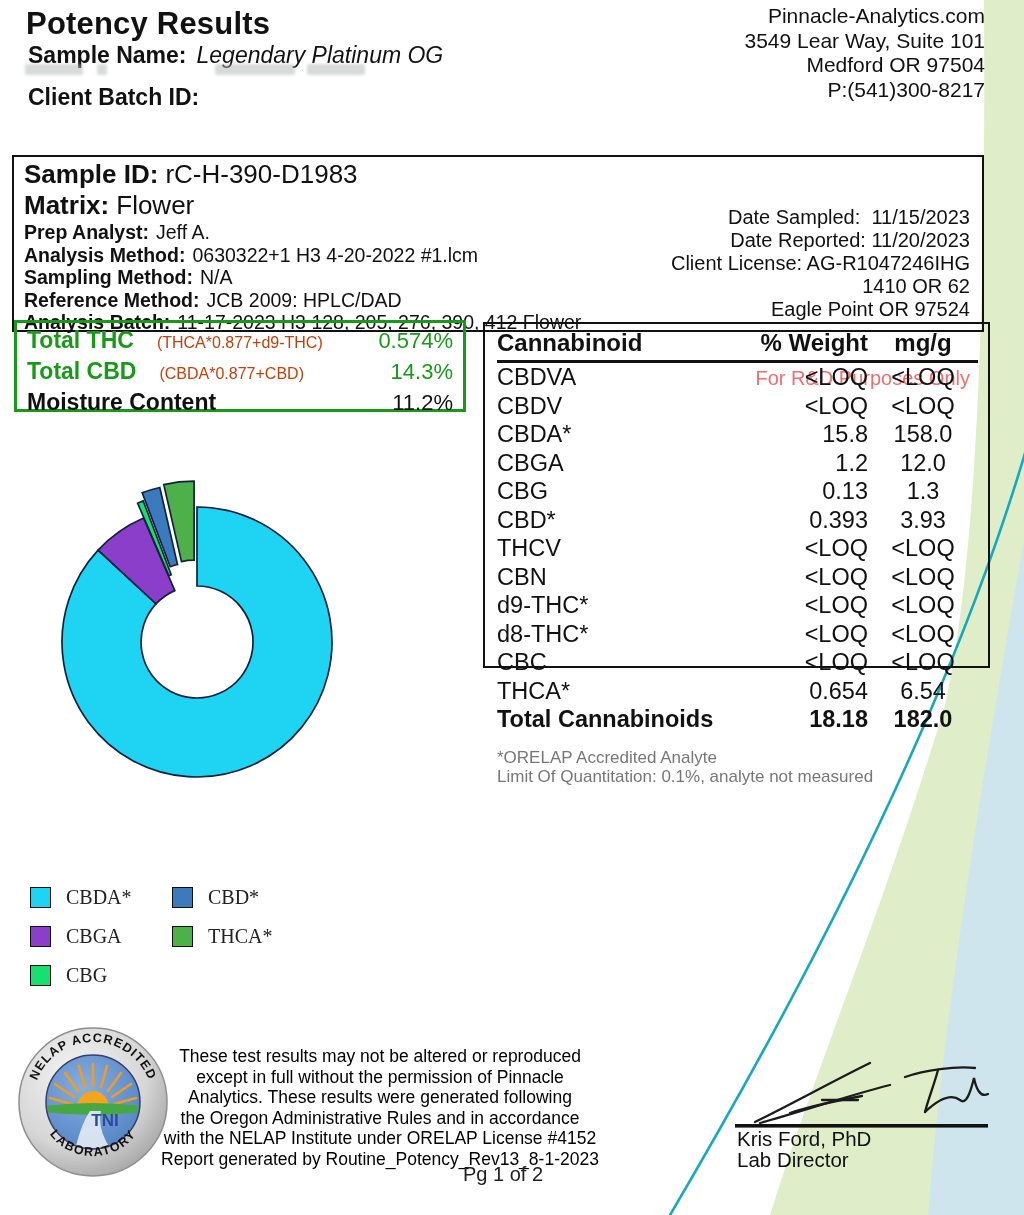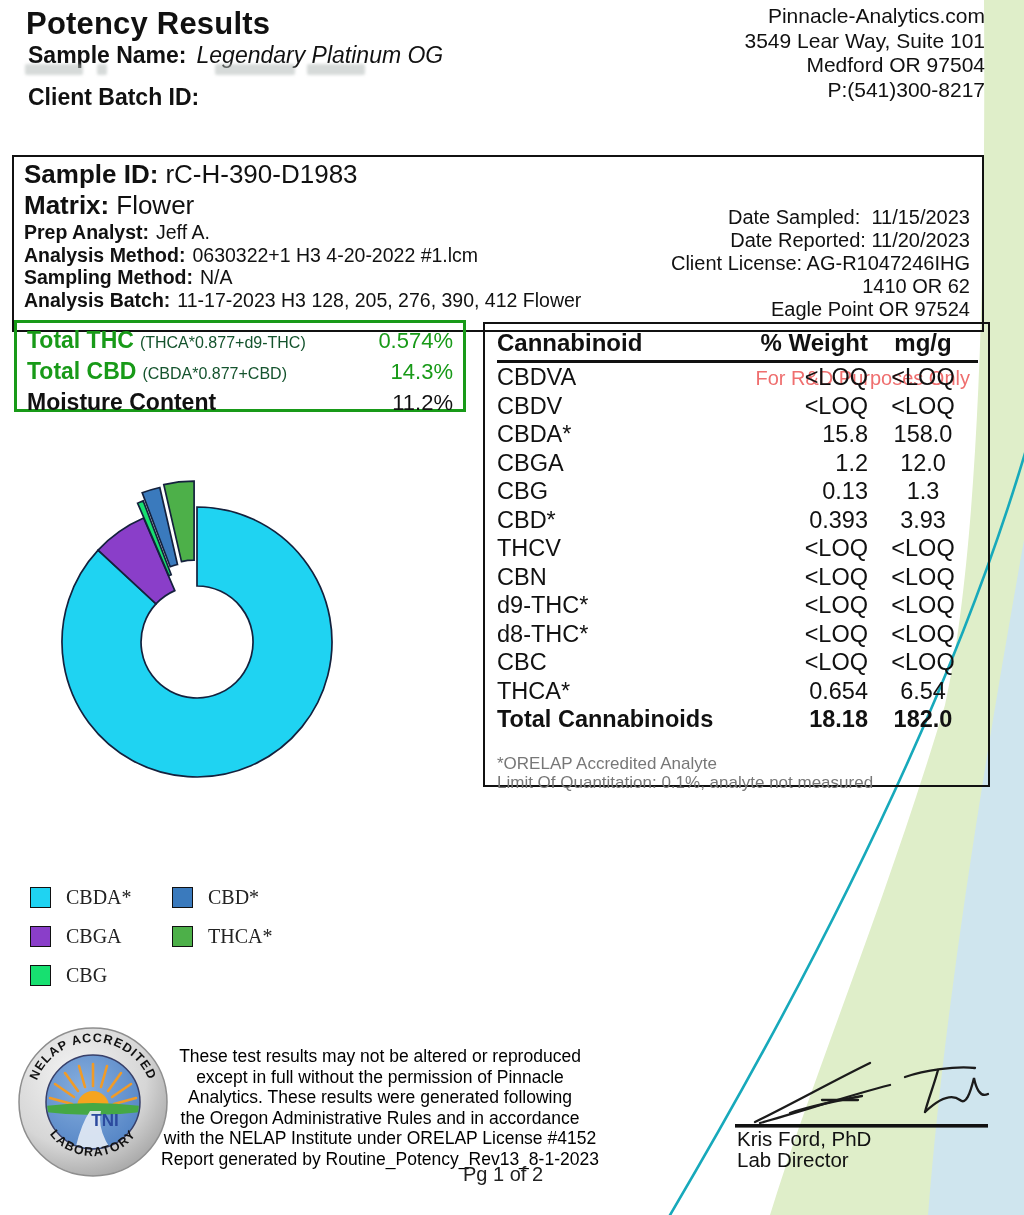--- a/index.html
+++ b/index.html
@@ -23,33 +23,33 @@
   .frow.lg{font-size:26px;line-height:31px;}
   .frow.sm{font-size:19.5px;line-height:22.5px;}
   .frow b{font-weight:bold;}
   .frow span{margin-left:7px;}
   .meta{position:absolute;right:12px;top:3px;text-align:right;font-size:20px;line-height:23px;white-space:pre;}
   .rdNotice{color:#ef6f6f;}
   
   .totalsBox{left:14px;top:320px;width:452px;height:92px;border:3px solid #189a18;box-sizing:border-box;padding:3px 10px 0 10px;text-align:center;}
   .trow{display:flex;align-items:baseline;line-height:28px;}
   .trow .lbl{font-size:23px;font-weight:bold;}
-  .trow .formula{font-size:16px;color:#14532d;margin-left:6px;}
+  .trow .formula{font-size:16px;color:#c2410c;margin-left:23px;}
   .trow .val{margin-left:auto;font-size:22px;}
   .green{color:#189a18;}
   .black{color:#111;}
   
-  .tableBox{left:483px;top:322px;width:507px;height:465px;border:2px solid #111;box-sizing:border-box;padding:5px 10px 0 12px;background:transparent;}
+  .tableBox{left:483px;top:322px;width:507px;height:346px;border:2px solid #111;box-sizing:border-box;padding:5px 10px 0 12px;background:transparent;}
   .thead{display:flex;font-size:24px;font-weight:bold;border-bottom:3px solid #111;padding-bottom:3px;}
   .trowt{display:flex;font-size:23.5px;line-height:28.5px;}
   .trowt.total{font-weight:bold;}
   .c-name{flex:1;text-align:left;}
   .c-w{width:150px;text-align:right;}
   .c-m{width:110px;text-align:center;}
-  .footnote{font-size:17px;color:#777;line-height:19.5px;margin-top:20px;}
+  .footnote{font-size:17px;color:#777;line-height:19.5px;margin-top:14px;}
   
   .legend{left:30px;top:886px;width:320px;height:110px;}
   .litem{position:absolute;display:flex;align-items:center;}
   .swatch{width:21px;height:21px;border:1.7px solid #111;box-sizing:border-box;}
   .llabel{font-family:"Liberation Serif",serif;font-size:20px;margin-left:15px;color:#222;}
   
   .disclaimer{left:150px;top:1046px;width:460px;text-align:center;color:#000000;font-size:17.5px;line-height:20.5px;}
   .pageNum{left:398px;top:1163px;width:210px;text-align:center;font-size:20px;color:#222;}
   
   .sigName{left:737px;top:1128px;font-size:20.5px;line-height:21px;}
@@ -83,20 +83,21 @@
     <div>P:(541)300-8217</div>
   </div>
 
   <div class="abs sampleBox">
     <div class="fields" id="sampleFields">
         <div class="frow lg"><b>Sample ID:</b><span>rC-H-390-D1983</span></div>
         <div class="frow lg"><b>Matrix:</b><span>Flower</span></div>
         <div class="frow sm"><b>Prep Analyst:</b><span>Jeff A.</span></div>
         <div class="frow sm"><b>Analysis Method:</b><span>0630322+1 H3 4-20-2022 #1.lcm</span></div>
         <div class="frow sm"><b>Sampling Method:</b><span>N/A</span></div>
+        <div class="frow sm"><b>Reference Method:</b><span>JCB 2009: HPLC/DAD</span></div>
         <div class="frow sm"><b>Analysis Batch:</b><span>11-17-2023 H3 128, 205, 276, 390, 412 Flower</span></div>
       </div>
     <div class="meta">
       <div id="sampleMeta"><div>Date Sampled:  11/15/2023</div><div>Date Reported: 11/20/2023</div><div>Client License: AG-R1047246IHG</div><div>1410 OR 62</div><div>Eagle Point OR 97524</div></div>
       <div class="rdNotice">For R&amp;D Purposes Only</div>
     </div>
   </div>
 
   <div class="abs totalsBox">
     <div class="trow">

